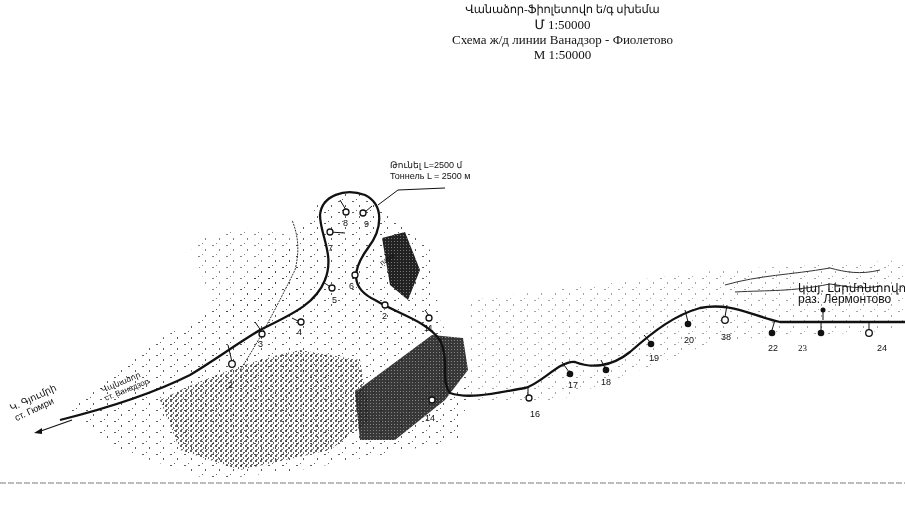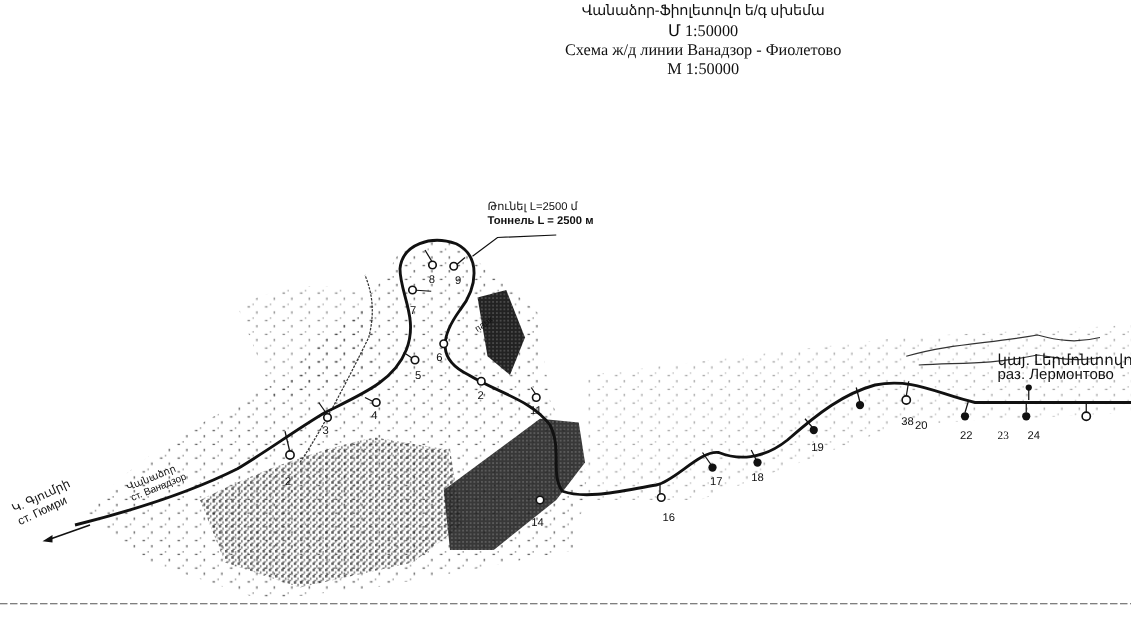--- a/index.html
+++ b/index.html
@@ -3,21 +3,21 @@
   <meta charset="utf-8">
   <style>
     html, body { margin: 0; padding: 0; background: #ffffff; }
     body { width: 905px; height: 513px; position: relative; overflow: hidden; font-family: "Liberation Serif", serif; color: #111; }
     .title-block { position: absolute; left: 420px; top: 2px; width: 285px; text-align: center; line-height: 15px; }
     .title-line { font-size: 13px; display: block; }
     .title-line.arm { font-family: "Liberation Sans", sans-serif; font-size: 11.5px; letter-spacing: -0.2px; text-align: center; }
     .map-svg { position: absolute; left: 0; top: 0; }
     .label { position: absolute; font-family: "Liberation Sans", sans-serif; color: #111; white-space: nowrap; }
     .tunnel-label { left: 390px; top: 160px; font-size: 9px; line-height: 11px; }
-    .tunnel-label .ru { font-weight: bold; }
+    .tunnel-label .ru { font-weight: normal; }
     .lermontovo-label { left: 798px; top: 283px; font-size: 12px; line-height: 11px; }
     .gyumri-label { left: 8px; top: 403px; font-size: 9.5px; line-height: 11px; transform: rotate(-25deg); transform-origin: left top; }
     .vanadzor-label { left: 100px; top: 386px; font-size: 8px; line-height: 9px; transform: rotate(-22deg); transform-origin: left top; }
     .park-label { left: 378px; top: 260px; font-size: 7.5px; transform: rotate(-35deg); transform-origin: left top; }
     .km { position: absolute; font-family: "Liberation Sans", sans-serif; font-size: 9px; color: #111; }
   </style>
 </head>
 <body>
 
 <div class="title-block">
@@ -187,18 +187,18 @@
   <span class="km" style="left: 328px; top: 243px;">7</span>
   <span class="km" style="left: 343px; top: 218px;">8</span>
   <span class="km" style="left: 364px; top: 219px;">9</span>
   <span class="km" style="left: 382px; top: 311px;">2</span>
   <span class="km" style="left: 424px; top: 323px;">11</span>
   <span class="km" style="left: 425px; top: 413px;">14</span>
   <span class="km" style="left: 530px; top: 409px; text-align: center;">16</span>
   <span class="km" style="left: 568px; top: 380px;">17</span>
   <span class="km" style="left: 601px; top: 377px;">18</span>
   <span class="km" style="left: 649px; top: 353px;">19</span>
-  <span class="km" style="left: 684px; top: 335px; margin-left: 48px;">20</span>
+  <span class="km" style="left: 684px; top: 335px;">20</span>
   <span class="km" style="left: 721px; top: 332px;">38</span>
   <span class="km" style="left: 768px; top: 343px;">22</span>
   <span class="km" style="left: 798px; top: 343px; font-family: Liberation Serif, serif;">23</span>
-  <span class="km" style="left: 822px; top: 343px;">24</span>
+  <span class="km" style="left: 877px; top: 343px;">24</span>
 </div>
 
 </body></html>

